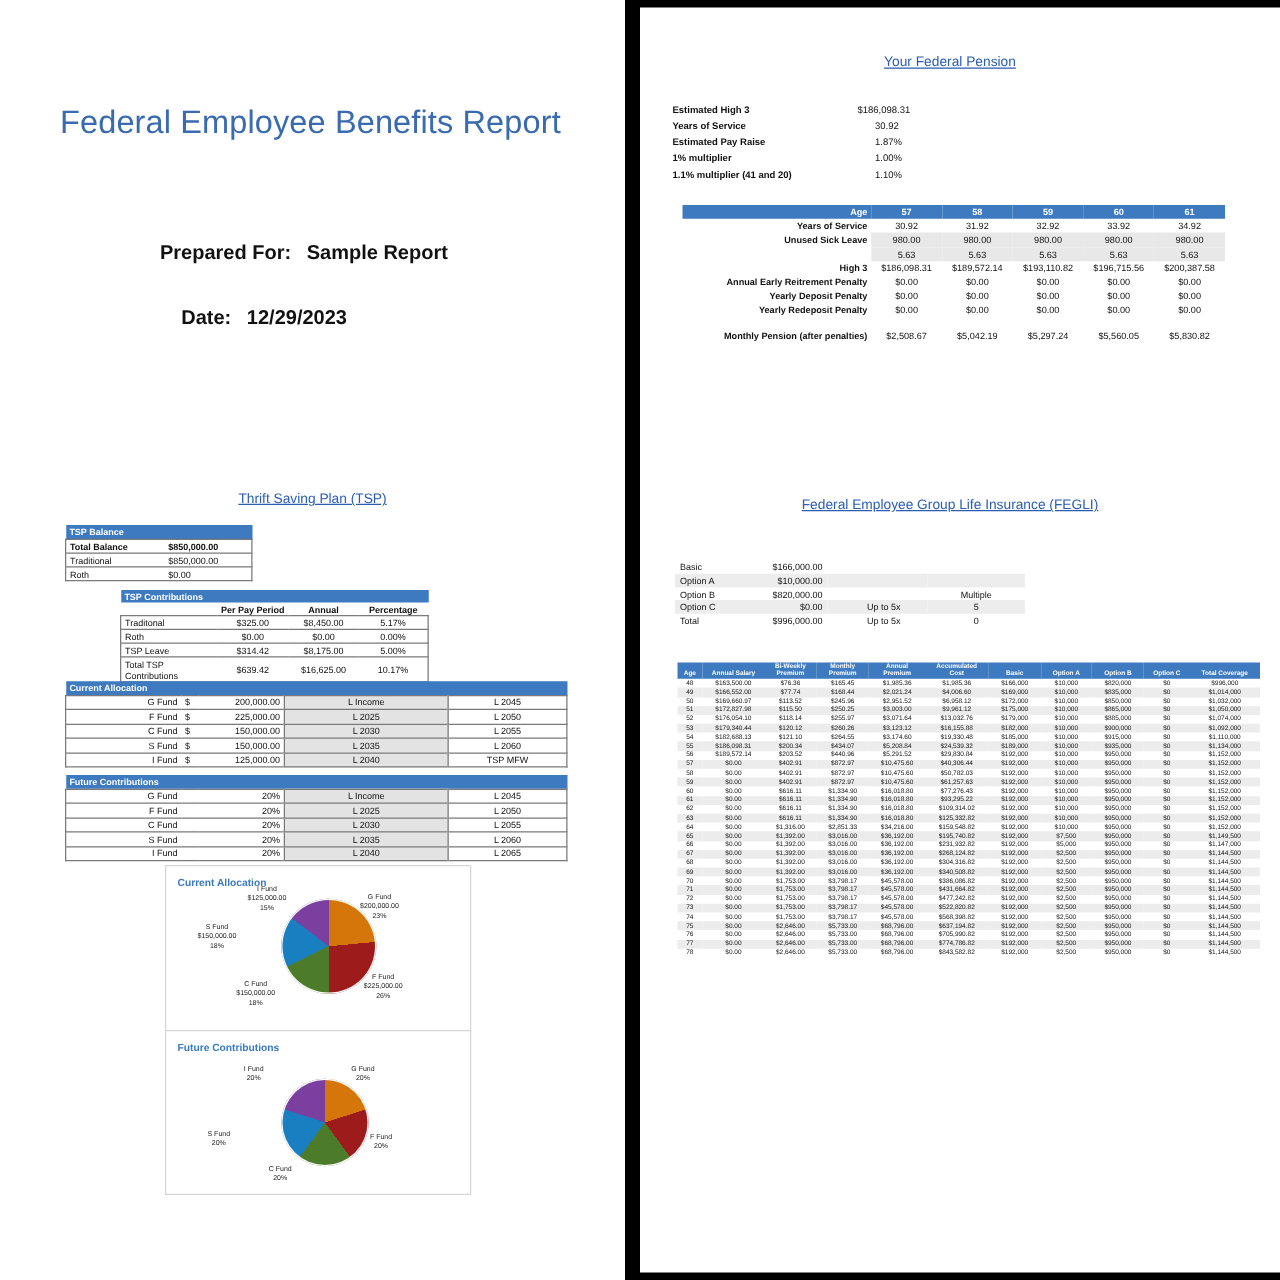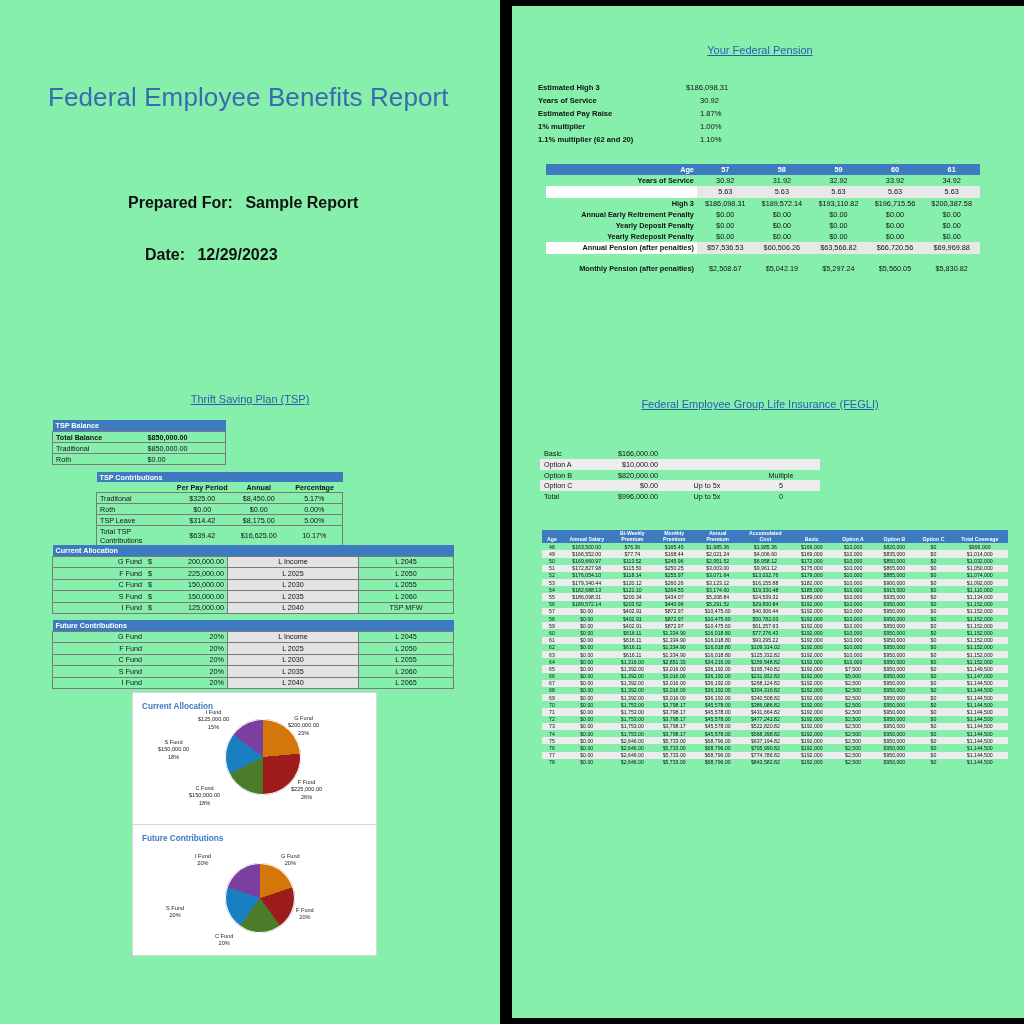--- a/index.html
+++ b/index.html
@@ -1,19 +1,19 @@
 <!DOCTYPE html>
 <html><head>
 <meta charset="utf-8">
 <style>
   html,body{margin:0;padding:0;background:#000;}
   body{width:1024px;height:1024px;overflow:hidden;font-family:"Liberation Sans",sans-serif;}
   .stage{position:relative;width:1024px;height:1024px;background:#000;}
 
-  .page{position:absolute;background:#86efac;overflow:hidden;}
+  .page{position:absolute;background:#ffffff;overflow:hidden;}
   .page-left{left:0;top:0;width:500px;height:1024px;}
   .page-right{left:512px;top:6px;width:512px;height:1012px;}
 
   
   .cover-title{position:absolute;left:48px;top:82px;font-size:26px;color:#3a6ab0;
        font-weight:400;letter-spacing:.1px;}
   .cover-line{position:absolute;font-size:16px;font-weight:bold;color:#111;}
   .cover-prep{left:128px;top:194px;}
   .cover-date{left:145px;top:246px;}
   .cover-prep .v,.cover-date .v{margin-left:8px;}
@@ -23,21 +23,21 @@
        text-decoration:underline;white-space:nowrap;}
 
   
   table{border-collapse:collapse;font-size:7.2px;color:#111;}
   .tbl-band{background:#3d7ac0;color:#fff;font-weight:bold;font-size:7.2px;}
   .tbl-band td{padding:1px 3px;}
   .bordered{border:1px solid #7a7a7a;}
   .bordered td{padding:.5px 3px;}
 
   
-  .tsp-balance{position:absolute;left:52px;top:420px;width:174px;}
+  .tsp-balance{position:absolute;left:52px;top:420px;width:150px;}
   .tsp-balance td.l{text-align:left;}
   .tsp-balance td.r{}
   .tsp-balance .bold{font-weight:bold;}
 
   
   .tsp-contrib{position:absolute;left:52px;top:472px;width:247px;margin-left:44px;}
   .tsp-contrib td{padding:.5px 3px;}
   .tsp-contrib .hdr td{font-weight:bold;text-align:center;}
   .tsp-contrib td.l{text-align:left;}
   .tsp-contrib td.c{text-align:center;}
@@ -340,21 +340,21 @@
 
   <div class="kv">
     <div class="k" style="left:538px;top:83px;">Estimated High 3</div>
     <div class="v" style="left:686px;top:83px;">$186,098.31</div>
     <div class="k" style="left:538px;top:96px;">Years of Service</div>
     <div class="v" style="left:700px;top:96px;">30.92</div>
     <div class="k" style="left:538px;top:109px;">Estimated Pay Raise</div>
     <div class="v" style="left:700px;top:109px;">1.87%</div>
     <div class="k" style="left:538px;top:122px;">1% multiplier</div>
     <div class="v" style="left:700px;top:122px;">1.00%</div>
-    <div class="k" style="left:538px;top:135px;">1.1% multiplier (62 and 20)</div>
+    <div class="k" style="left:538px;top:135px;">1.1% multiplier (41 and 20)</div>
     <div class="v" style="left:700px;top:135px;">1.10%</div>
   </div>
 
   <table class="pen-table" id="pen-table">
       <tbody>
         <tr class="hdr">
           <td class="lab">Age</td>
           <td class="num">57</td>
           <td class="num">58</td>
           <td class="num">59</td>
@@ -363,20 +363,28 @@
         </tr>
         <tr class="">
           <td class="lab">Years of Service</td>
           <td class="num">30.92</td>
           <td class="num">31.92</td>
           <td class="num">32.92</td>
           <td class="num">33.92</td>
           <td class="num">34.92</td>
         </tr>
         <tr class="shade">
+          <td class="lab">Unused Sick Leave</td>
+          <td class="num">980.00</td>
+          <td class="num">980.00</td>
+          <td class="num">980.00</td>
+          <td class="num">980.00</td>
+          <td class="num">980.00</td>
+        </tr>
+        <tr class="shade">
           <td class="lab"></td>
           <td class="num">5.63</td>
           <td class="num">5.63</td>
           <td class="num">5.63</td>
           <td class="num">5.63</td>
           <td class="num">5.63</td>
         </tr>
         <tr class="">
           <td class="lab">High 3</td>
           <td class="num">$186,098.31</td>
@@ -401,28 +409,20 @@
           <td class="num">$0.00</td>
           <td class="num">$0.00</td>
         </tr>
         <tr class="">
           <td class="lab">Yearly Redeposit Penalty</td>
           <td class="num">$0.00</td>
           <td class="num">$0.00</td>
           <td class="num">$0.00</td>
           <td class="num">$0.00</td>
           <td class="num">$0.00</td>
-        </tr>
-        <tr class="shade">
-          <td class="lab">Annual Pension (after penalties)</td>
-          <td class="num">$57,536.53</td>
-          <td class="num">$60,506.26</td>
-          <td class="num">$63,566.82</td>
-          <td class="num">$66,720.56</td>
-          <td class="num">$69,969.88</td>
         </tr>
         <tr class="gap">
           <td colspan="6"></td>
         </tr>
         <tr class="">
           <td class="lab">Monthly Pension (after penalties)</td>
           <td class="num">$2,508.67</td>
           <td class="num">$5,042.19</td>
           <td class="num">$5,297.24</td>
           <td class="num">$5,560.05</td>

